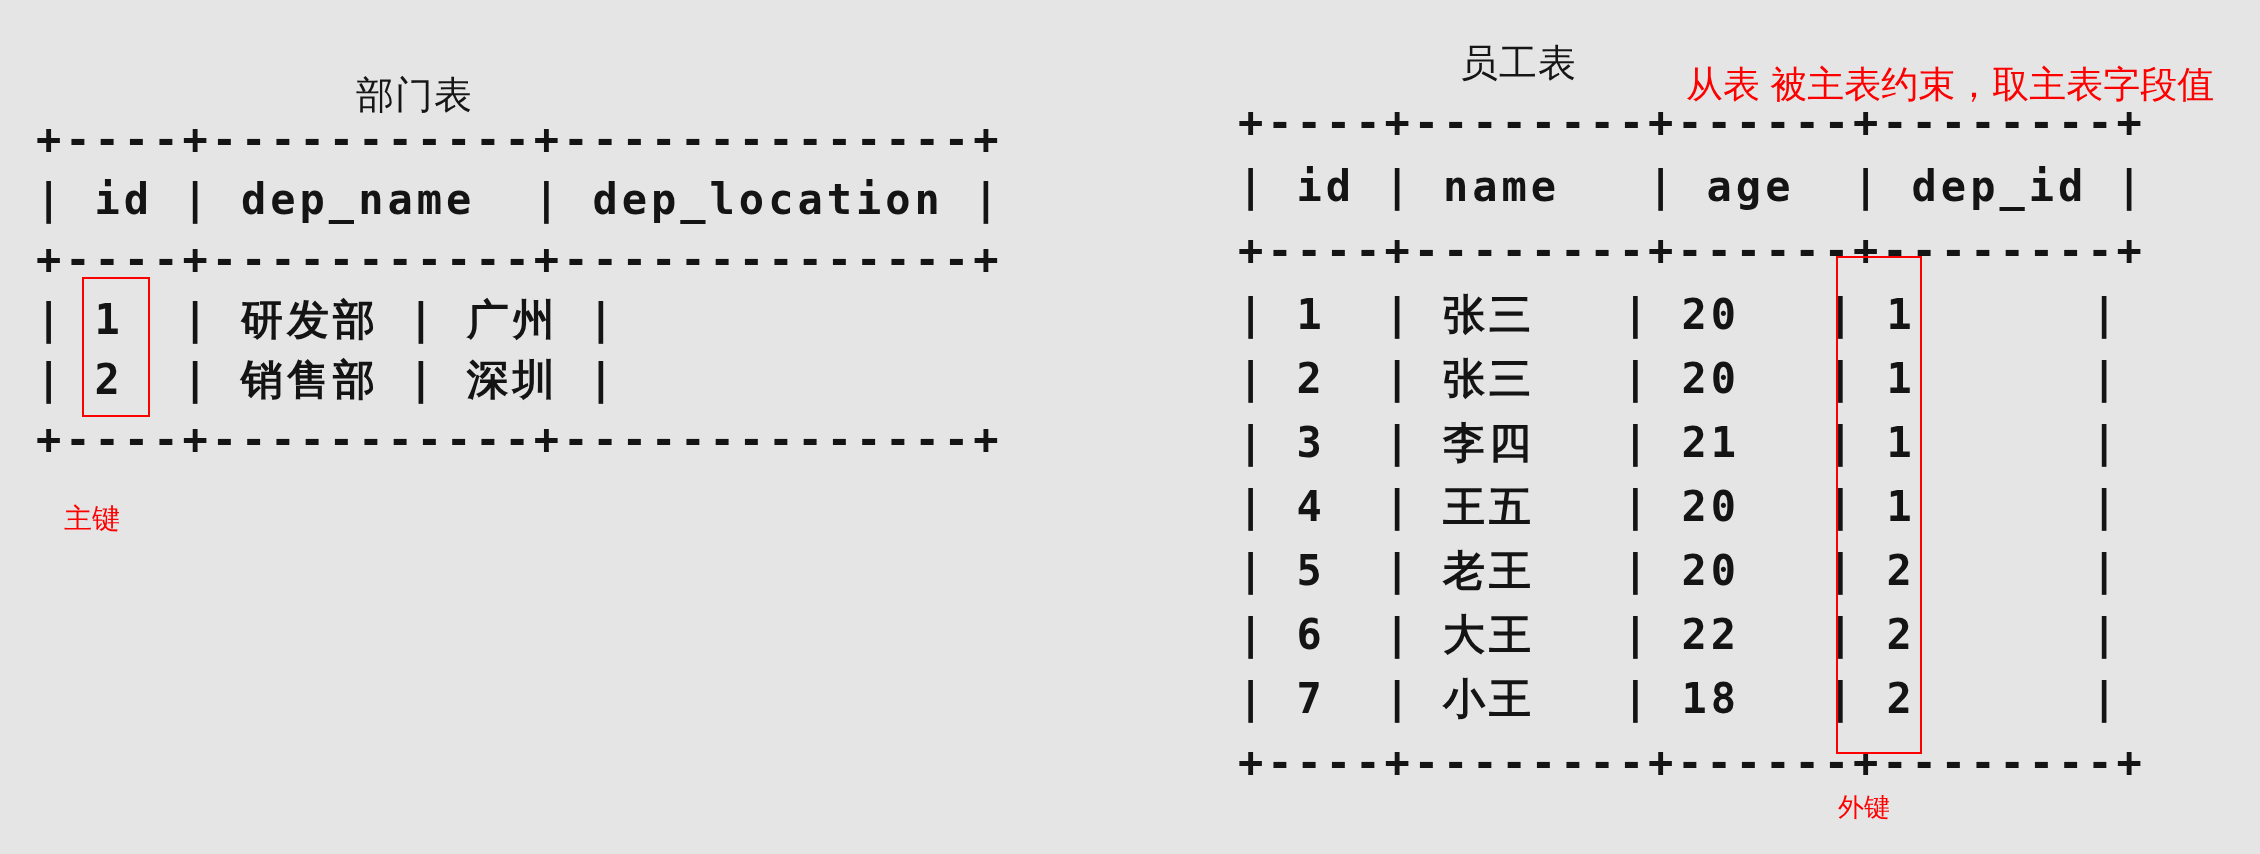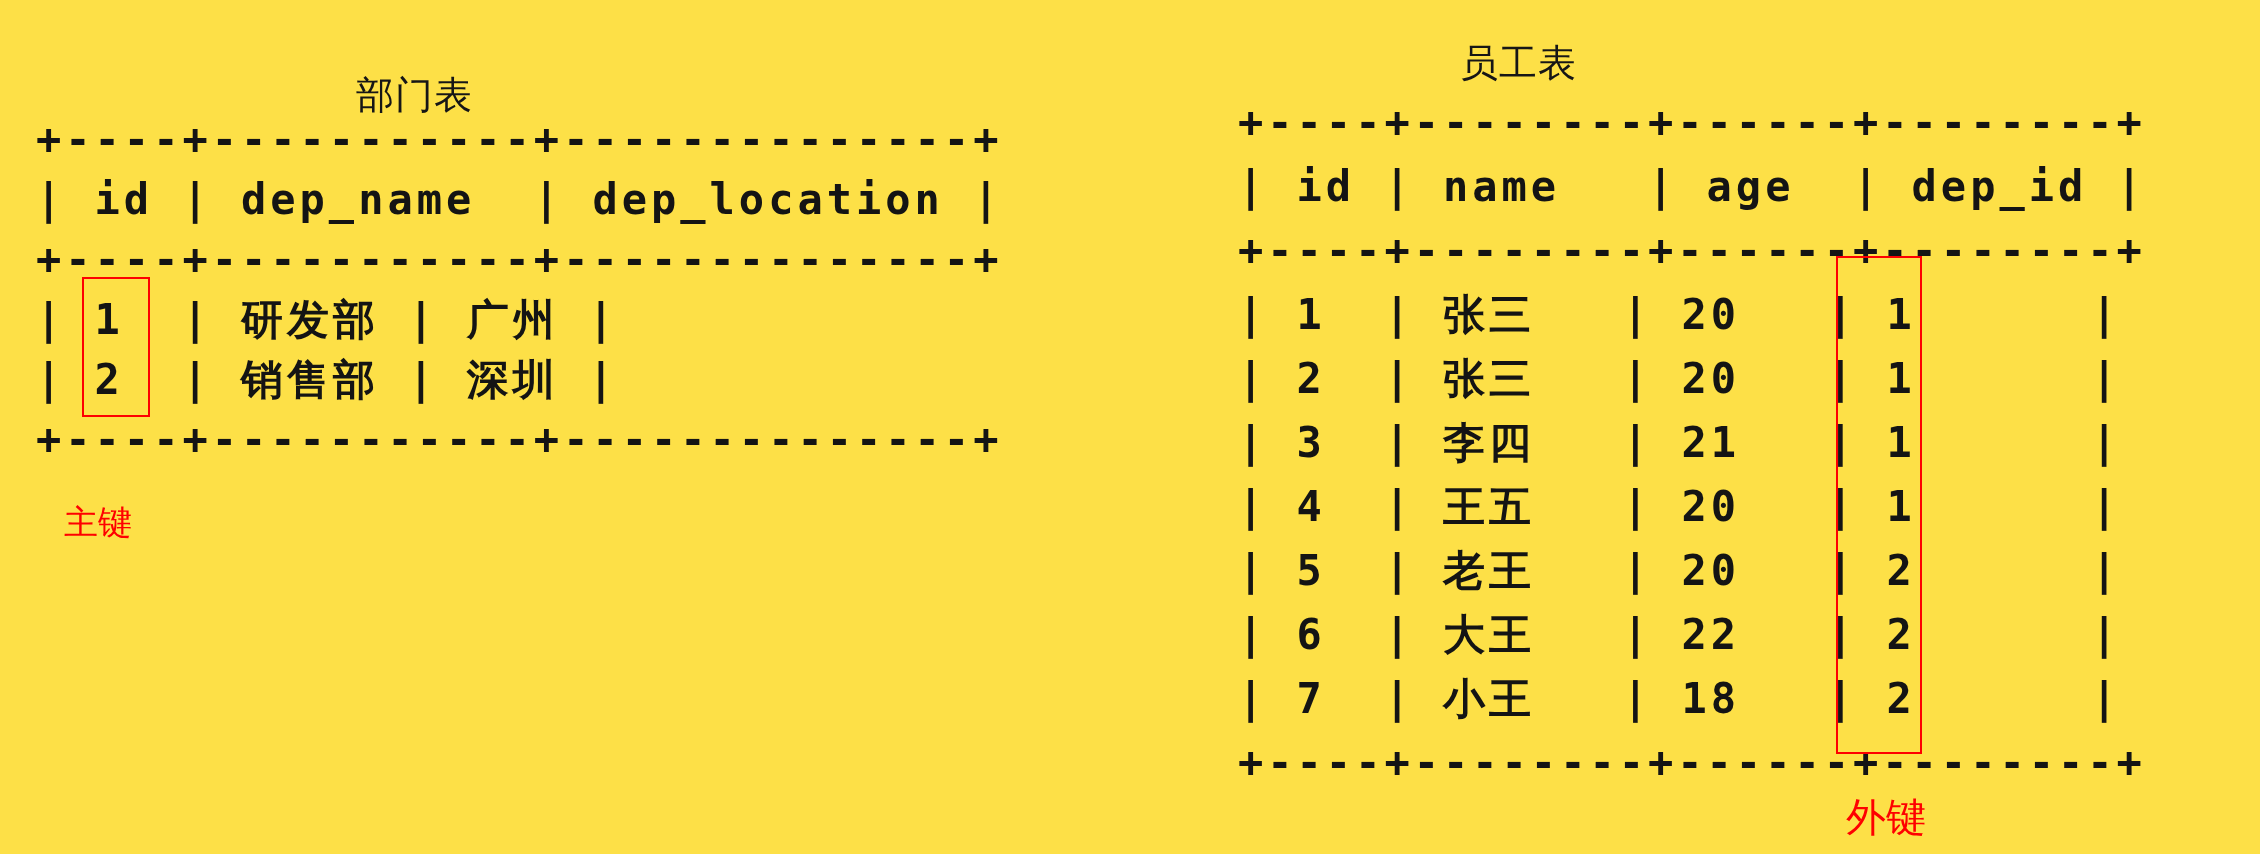--- a/index.html
+++ b/index.html
@@ -8,21 +8,21 @@
     background: #ffffff;
     width: 2260px;
     height: 854px;
     overflow: hidden;
     font-family: "Liberation Sans", sans-serif;
   }
   .stage {
     position: relative;
     width: 2260px;
     height: 854px;
-    background: #fde047;
+    background: #e5e5e5;
   }
   .ascii-table {
     position: absolute;
     margin: 0;
     font-family: "DejaVu Sans Mono", "Liberation Mono", monospace;
     font-size: 42px;
     letter-spacing: 4px;
     color: #141414;
     white-space: pre;
     font-weight: bold;
@@ -47,22 +47,22 @@
   #left-title  { left: 356px;  top: 70px; }
   #right-title { left: 1460px; top: 38px; }
   .red-note {
     position: absolute;
     color: #fe0000;
     font-size: 37px;
     white-space: nowrap;
   }
   #left-note   { left: 538px;  top: 70px;  }
   #right-note  { left: 1686px; top: 60px;  }
-  #pk-label    { left: 64px;   top: 500px; font-size: 34px; }
-  #fk-label    { left: 1838px; top: 790px; font-size: 40px; margin-left: 8px; }
+  #pk-label    { left: 64px;   top: 500px; font-size: 28px; }
+  #fk-label    { left: 1838px; top: 790px; font-size: 26px; }
   .key-box {
     position: absolute;
     border: 2px solid #fe0000;
     background: transparent;
   }
   #pk-box {
     left: 82px;
     top: 277px;
     width: 64px;
     height: 136px;
@@ -88,20 +88,21 @@
 | 1  | 研发部 | 广州 |
 | 2  | 销售部 | 深圳 |
 +----+-----------+--------------+</pre>
 
   <div id="pk-box" class="key-box"></div>
 
   <div id="pk-label" class="red-note">主键</div>
 
   <div id="right-title" class="table-title">员工表</div>
 
+  <div id="right-note" class="red-note">从表 被主表约束，取主表字段值</div>
 
   <pre id="right-ascii" class="ascii-table">+----+--------+------+--------+
 | id | name   | age  | dep_id |
 +----+--------+------+--------+
 | 1  | 张三   | 20   | 1      |
 | 2  | 张三   | 20   | 1      |
 | 3  | 李四   | 21   | 1      |
 | 4  | 王五   | 20   | 1      |
 | 5  | 老王   | 20   | 2      |
 | 6  | 大王   | 22   | 2      |

